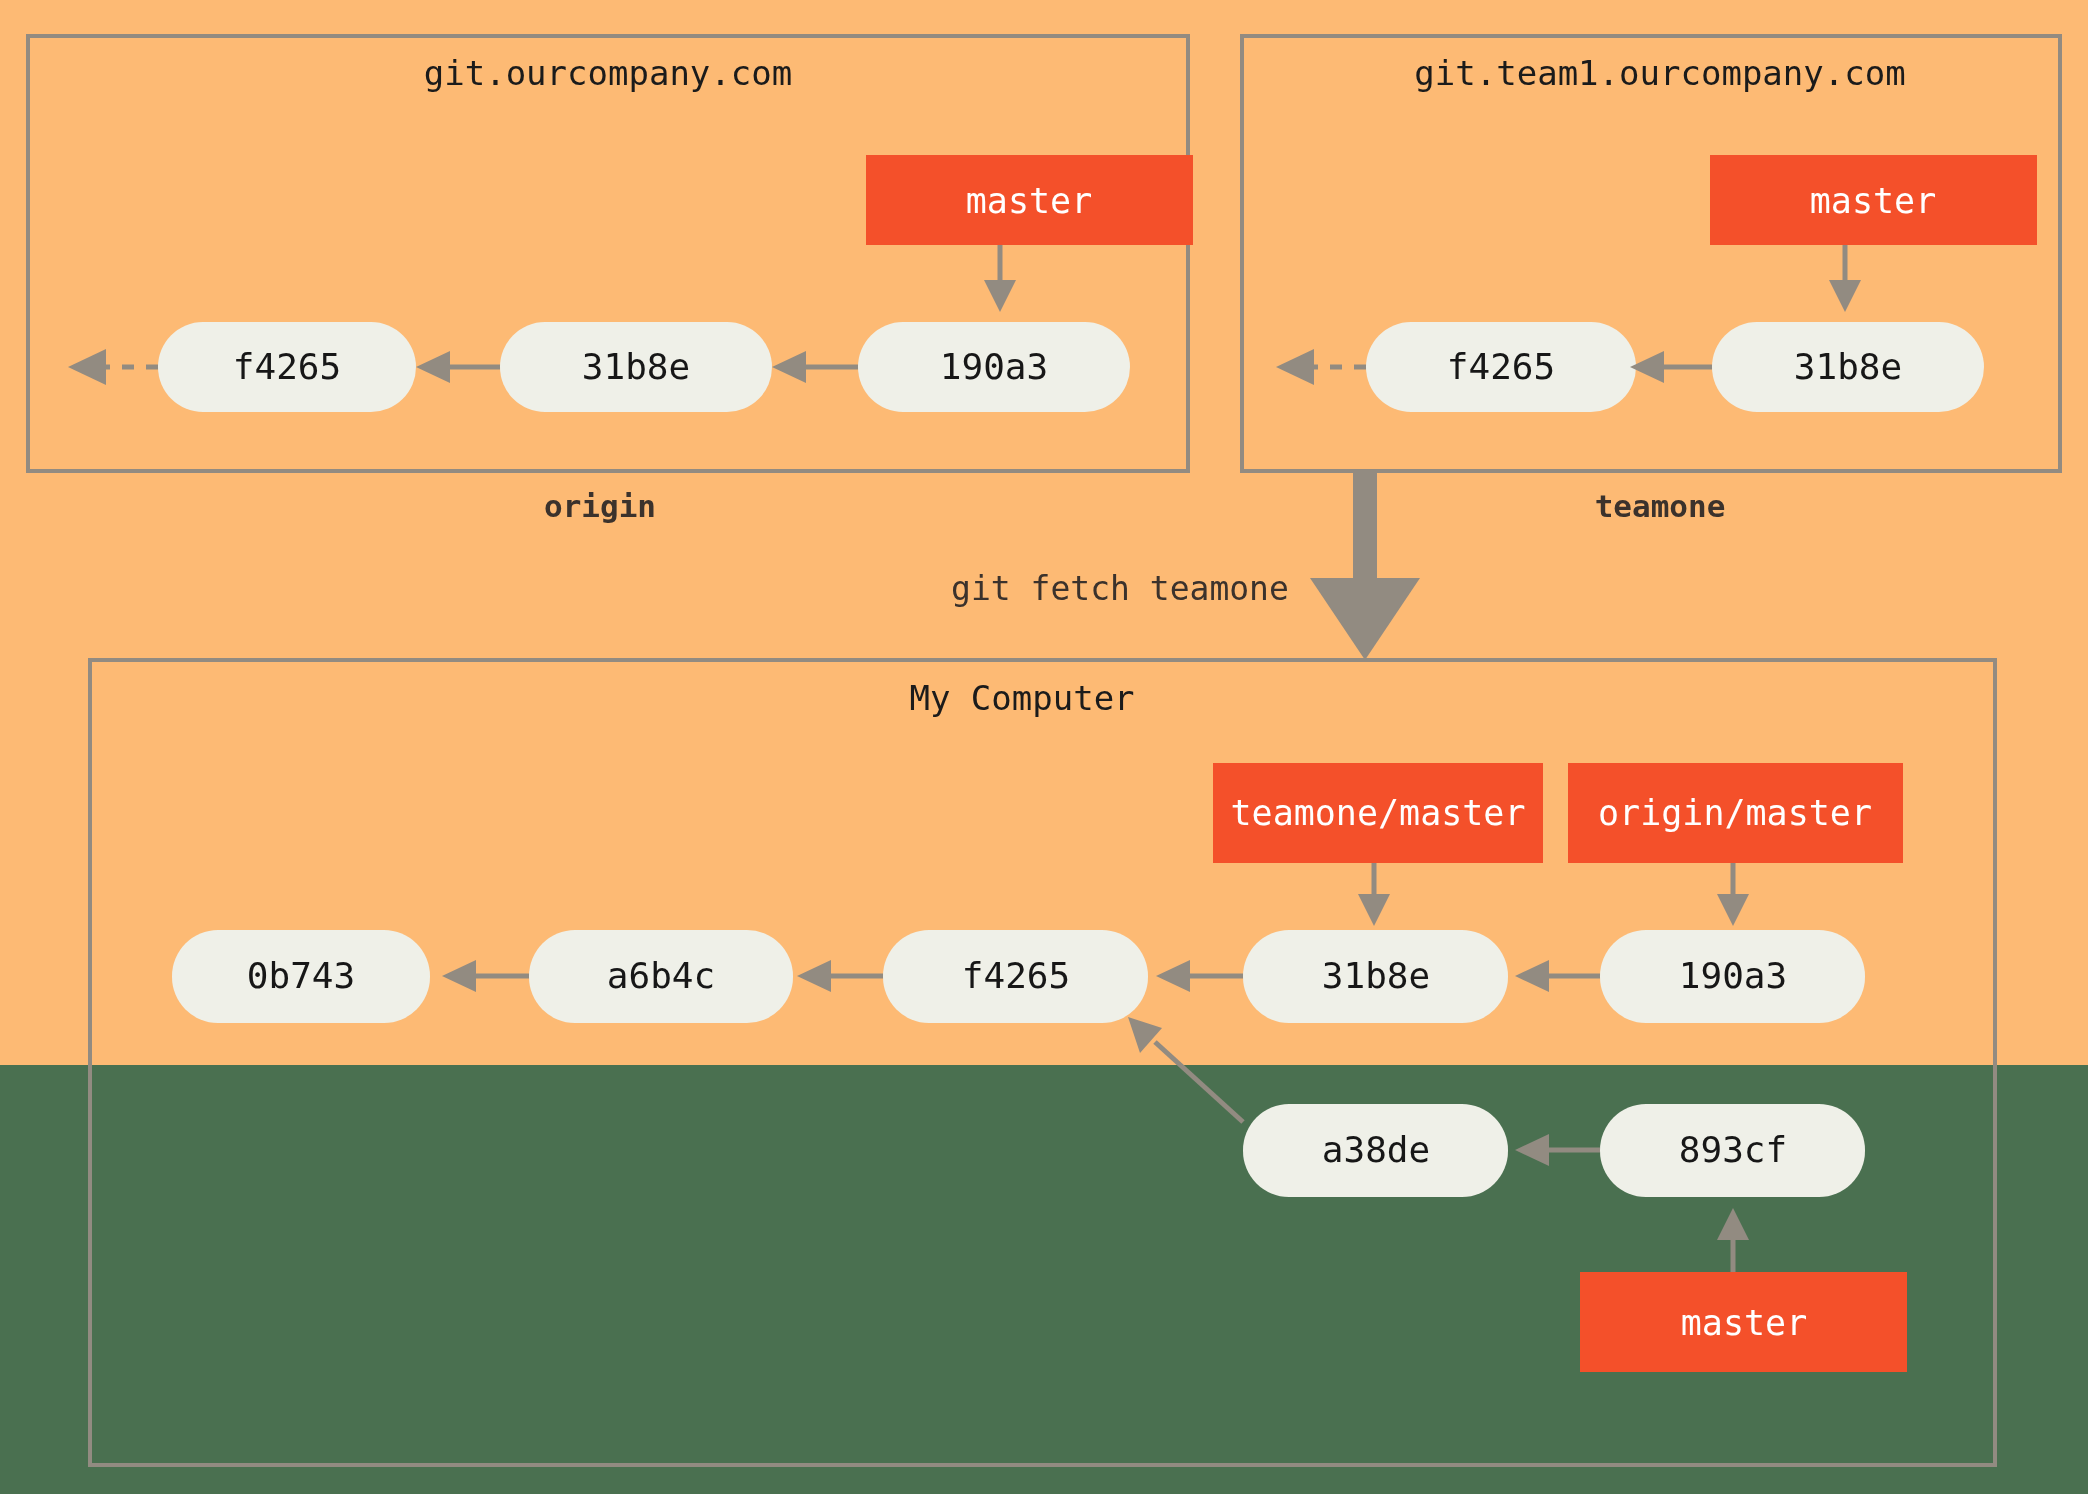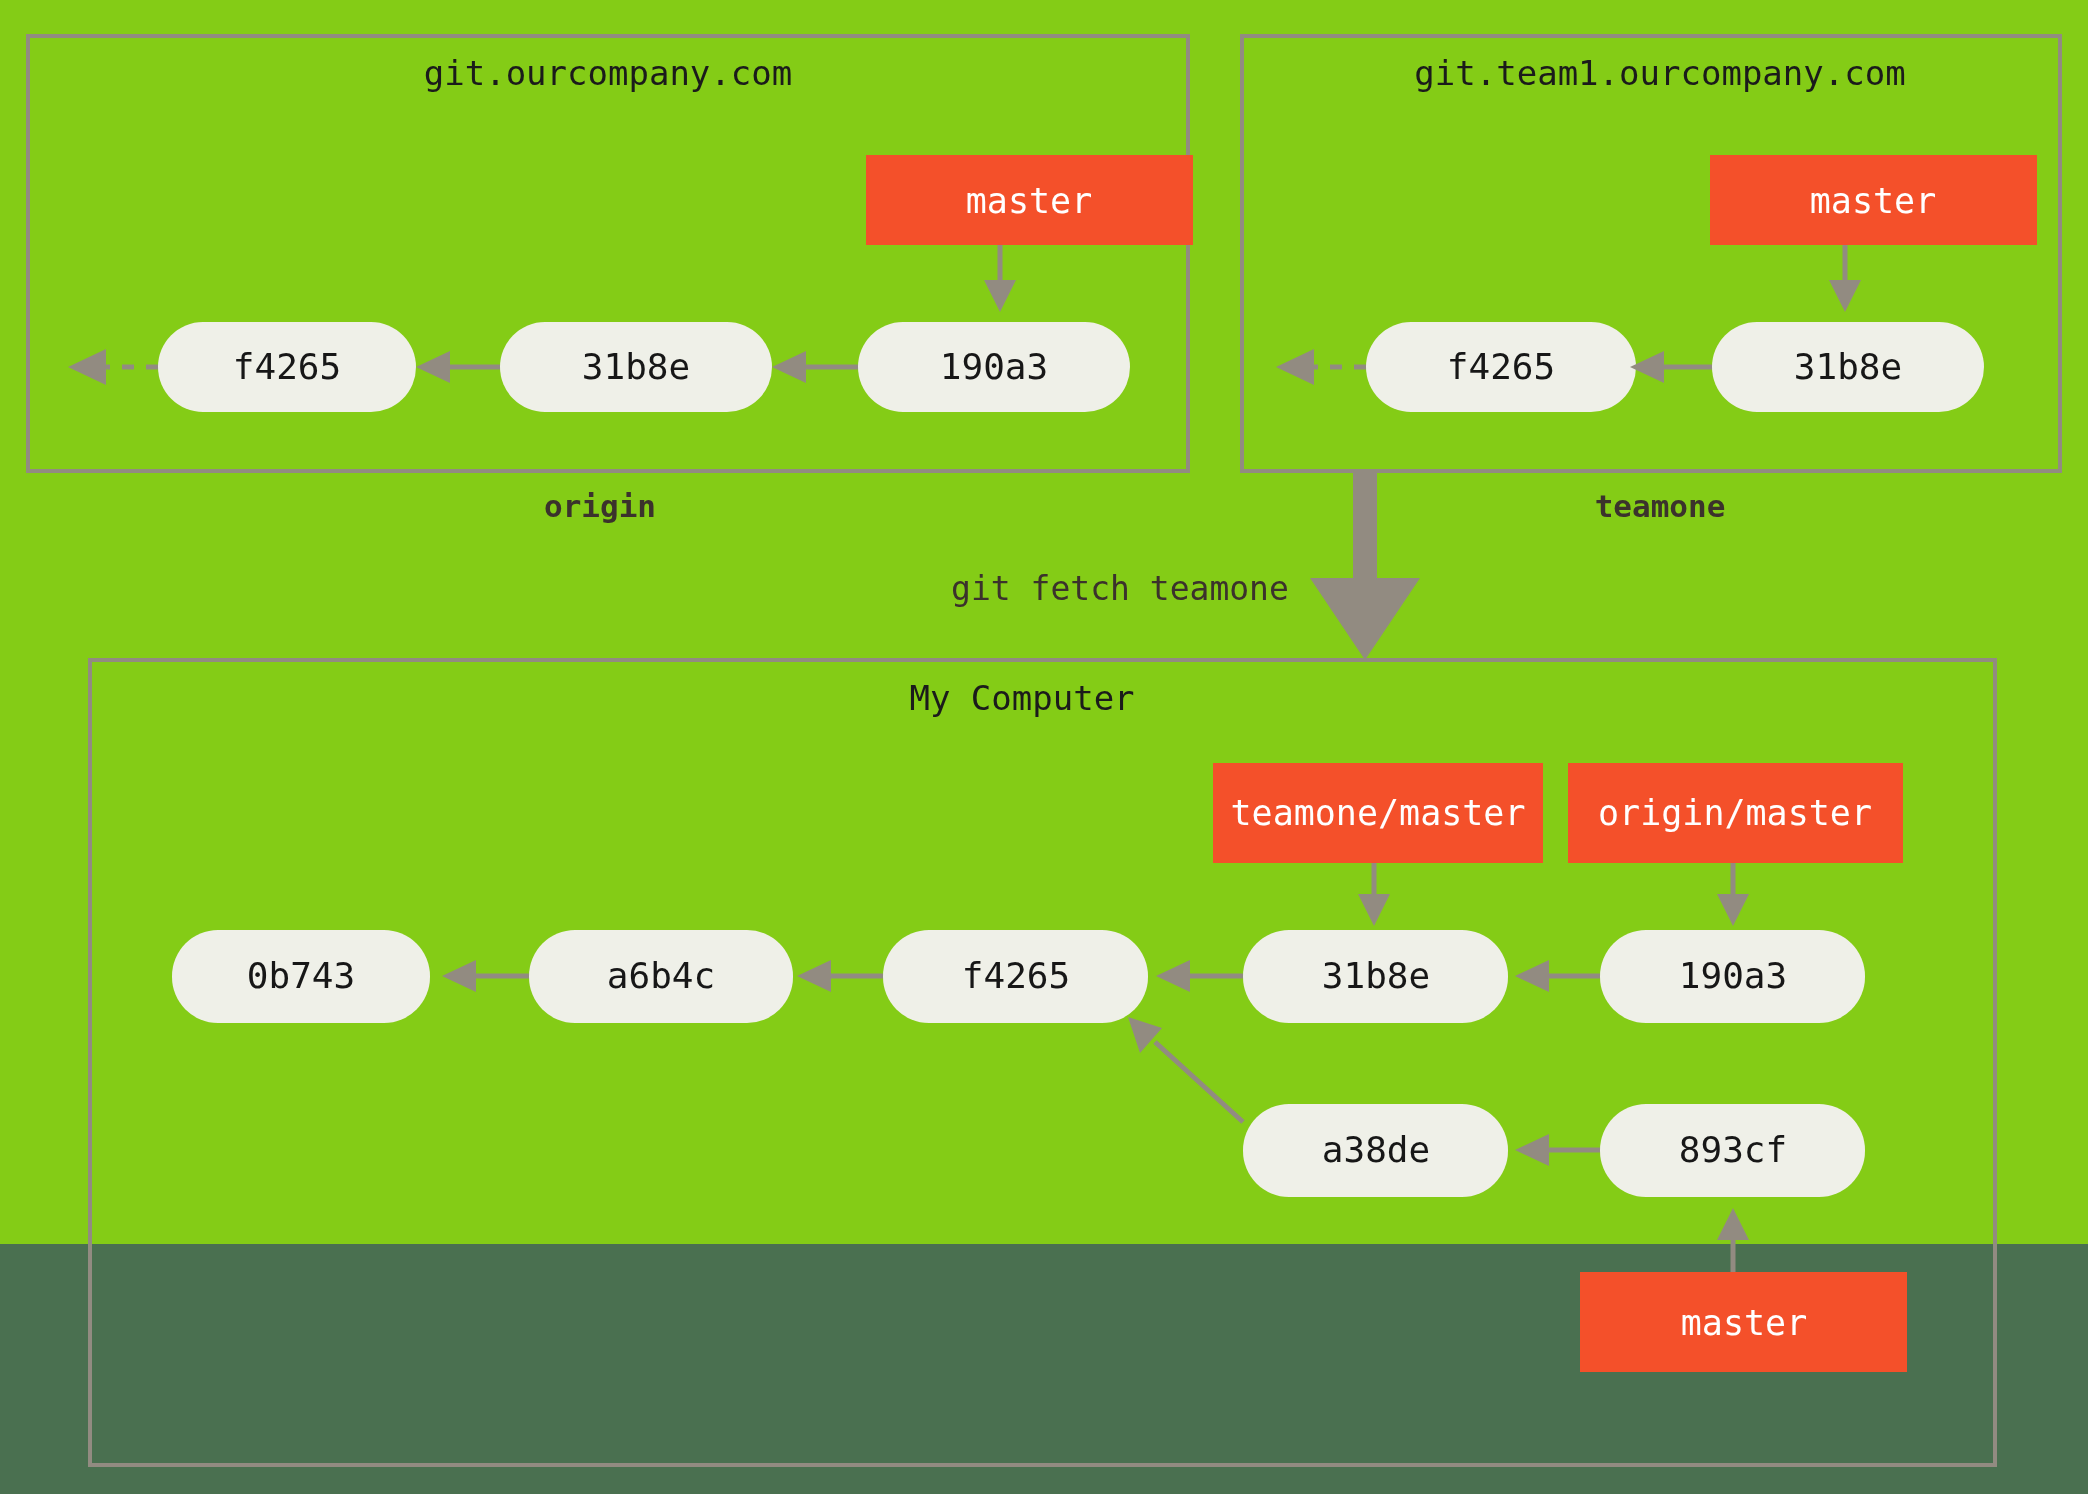--- a/index.html
+++ b/index.html
@@ -10,22 +10,22 @@
   }
   body {
     width: 2088px;
     height: 1494px;
     overflow: hidden;
     font-family: "DejaVu Sans Mono", "Liberation Mono", monospace;
   }
   #stage {
     position: relative;
     width: 2088px;
-    height: 1244px;
-    background: #84cc16;
+    height: 1065px;
+    background: #fdba74;
   }
   svg#diagram {
     display: block;
     width: 2088px;
     height: 1494px;
   }
   .panel-box {
     fill: none;
     stroke: #928b81;
     stroke-width: 4;

